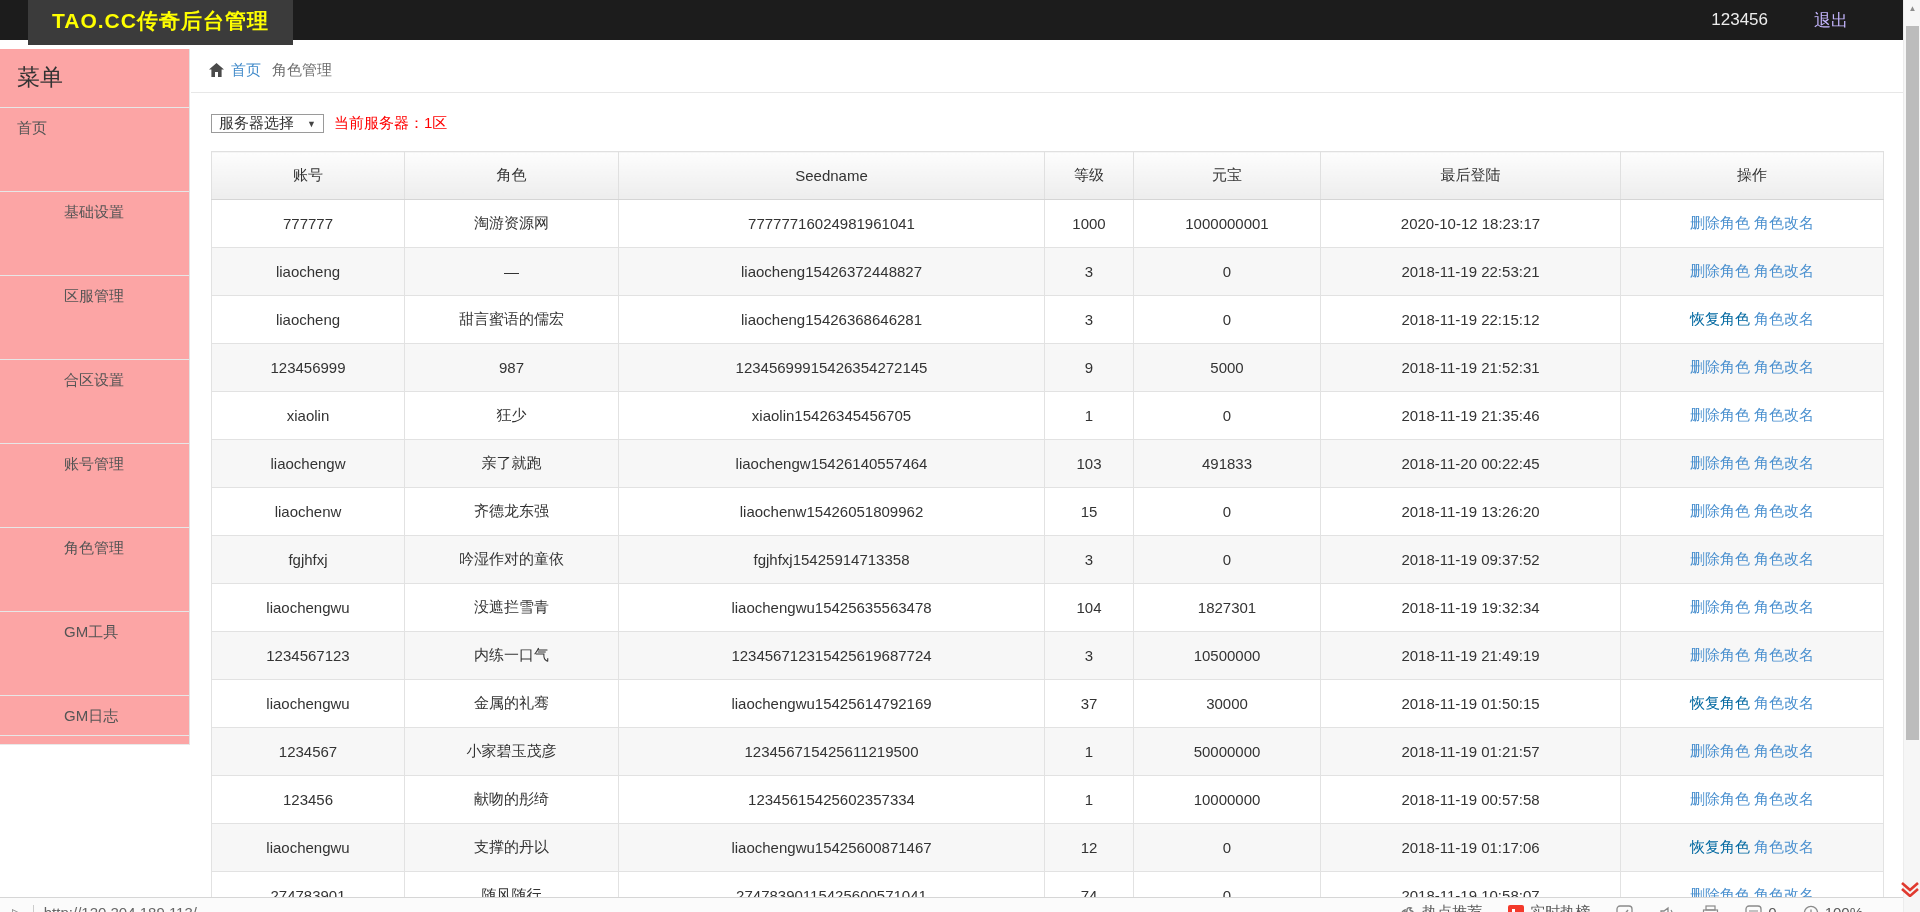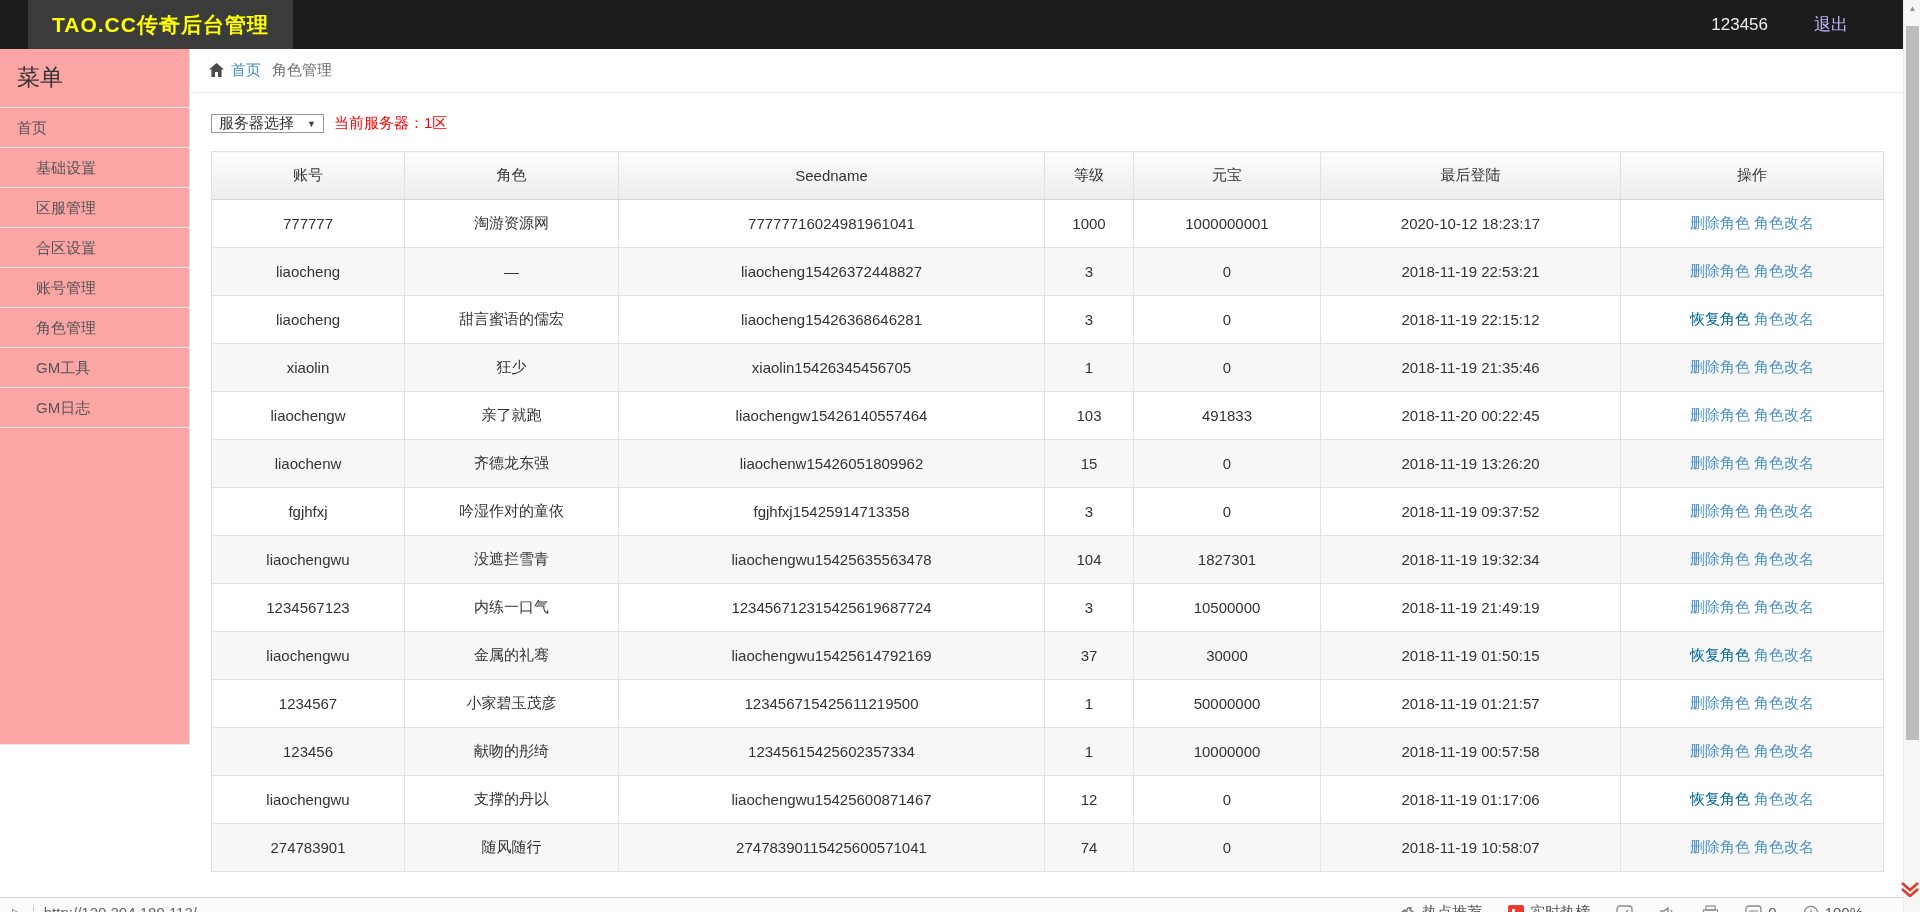--- a/index.html
+++ b/index.html
@@ -3,21 +3,21 @@
 <meta charset="utf-8">
 <style>
   html,body{margin:0;padding:0;}
   body{
     width:1920px;height:912px;overflow:hidden;position:relative;
     background:#ffffff;color:#333;
     font-family:"Liberation Sans","DejaVu Sans",sans-serif;
   }
   
   .topbar{
-    position:absolute;top:0;left:0;width:1920px;height:49px;
+    position:absolute;top:0;left:0;width:1920px;height:40px;
     background:#1c1c1c;display:flex;align-items:center;justify-content:space-between;
     z-index:5;
   }
   .brand{
     margin-left:28px;height:49px;line-height:49px;padding:0 24px;
     background:#3b3b3b;color:#ffff00;font-size:21px;font-weight:bold;
     letter-spacing:1px;
   }
   .topbar-right{display:flex;align-items:center;gap:46px;margin-right:72px;}
   .topbar-user{color:#ededed;font-size:17px;}
@@ -26,21 +26,21 @@
   .sidebar{
     position:absolute;left:0;top:49px;width:190px;height:696px;
     background:#fca5a5;border-right:1px solid #e3e3e3;border-bottom:1px solid #e9e9e9;
     box-sizing:border-box;
   }
   .sidebar-title{font-size:23px;color:#333;padding:13px 0 14px 17px;}
   .menu-item{
     height:39px;line-height:39px;border-top:1px solid #e7e7e7;
     font-size:15px;color:#555;padding-left:17px;cursor:pointer;
   }
-  .menu-item.indent{padding-left:36px;}
+  .menu-item.indent{padding-left:64px;margin-top:44px;}
   .menu-item:last-child{border-bottom:1px solid #e7e7e7;}
   
   .main{position:absolute;left:191px;top:49px;width:1712px;height:848px;background:#fff;}
   .breadcrumb{
     height:43px;display:flex;align-items:center;padding-left:18px;
     border-bottom:1px solid #e7e7e7;font-size:15px;gap:7px;
   }
   .crumb-home{color:#428bca;text-decoration:none;cursor:pointer;}
   .crumb-current{color:#6f6f6f;margin-left:4px;}
   .home-ico{display:inline-block;line-height:0;margin-top:-2px;}
@@ -181,20 +181,29 @@
         <tr>
           <td>liaocheng</td>
           <td>甜言蜜语的儒宏</td>
           <td>liaocheng15426368646281</td>
           <td>3</td>
           <td>0</td>
           <td>2018-11-19 22:15:12</td>
           <td><a class="link restore">恢复角色</a> <a class="link">角色改名</a></td>
         </tr>
         <tr>
+          <td>123456999</td>
+          <td>987</td>
+          <td>12345699915426354272145</td>
+          <td>9</td>
+          <td>5000</td>
+          <td>2018-11-19 21:52:31</td>
+          <td><a class="link">删除角色</a> <a class="link">角色改名</a></td>
+        </tr>
+        <tr>
           <td>xiaolin</td>
           <td>狂少</td>
           <td>xiaolin15426345456705</td>
           <td>1</td>
           <td>0</td>
           <td>2018-11-19 21:35:46</td>
           <td><a class="link">删除角色</a> <a class="link">角色改名</a></td>
         </tr>
         <tr>
           <td>liaochengw</td>

